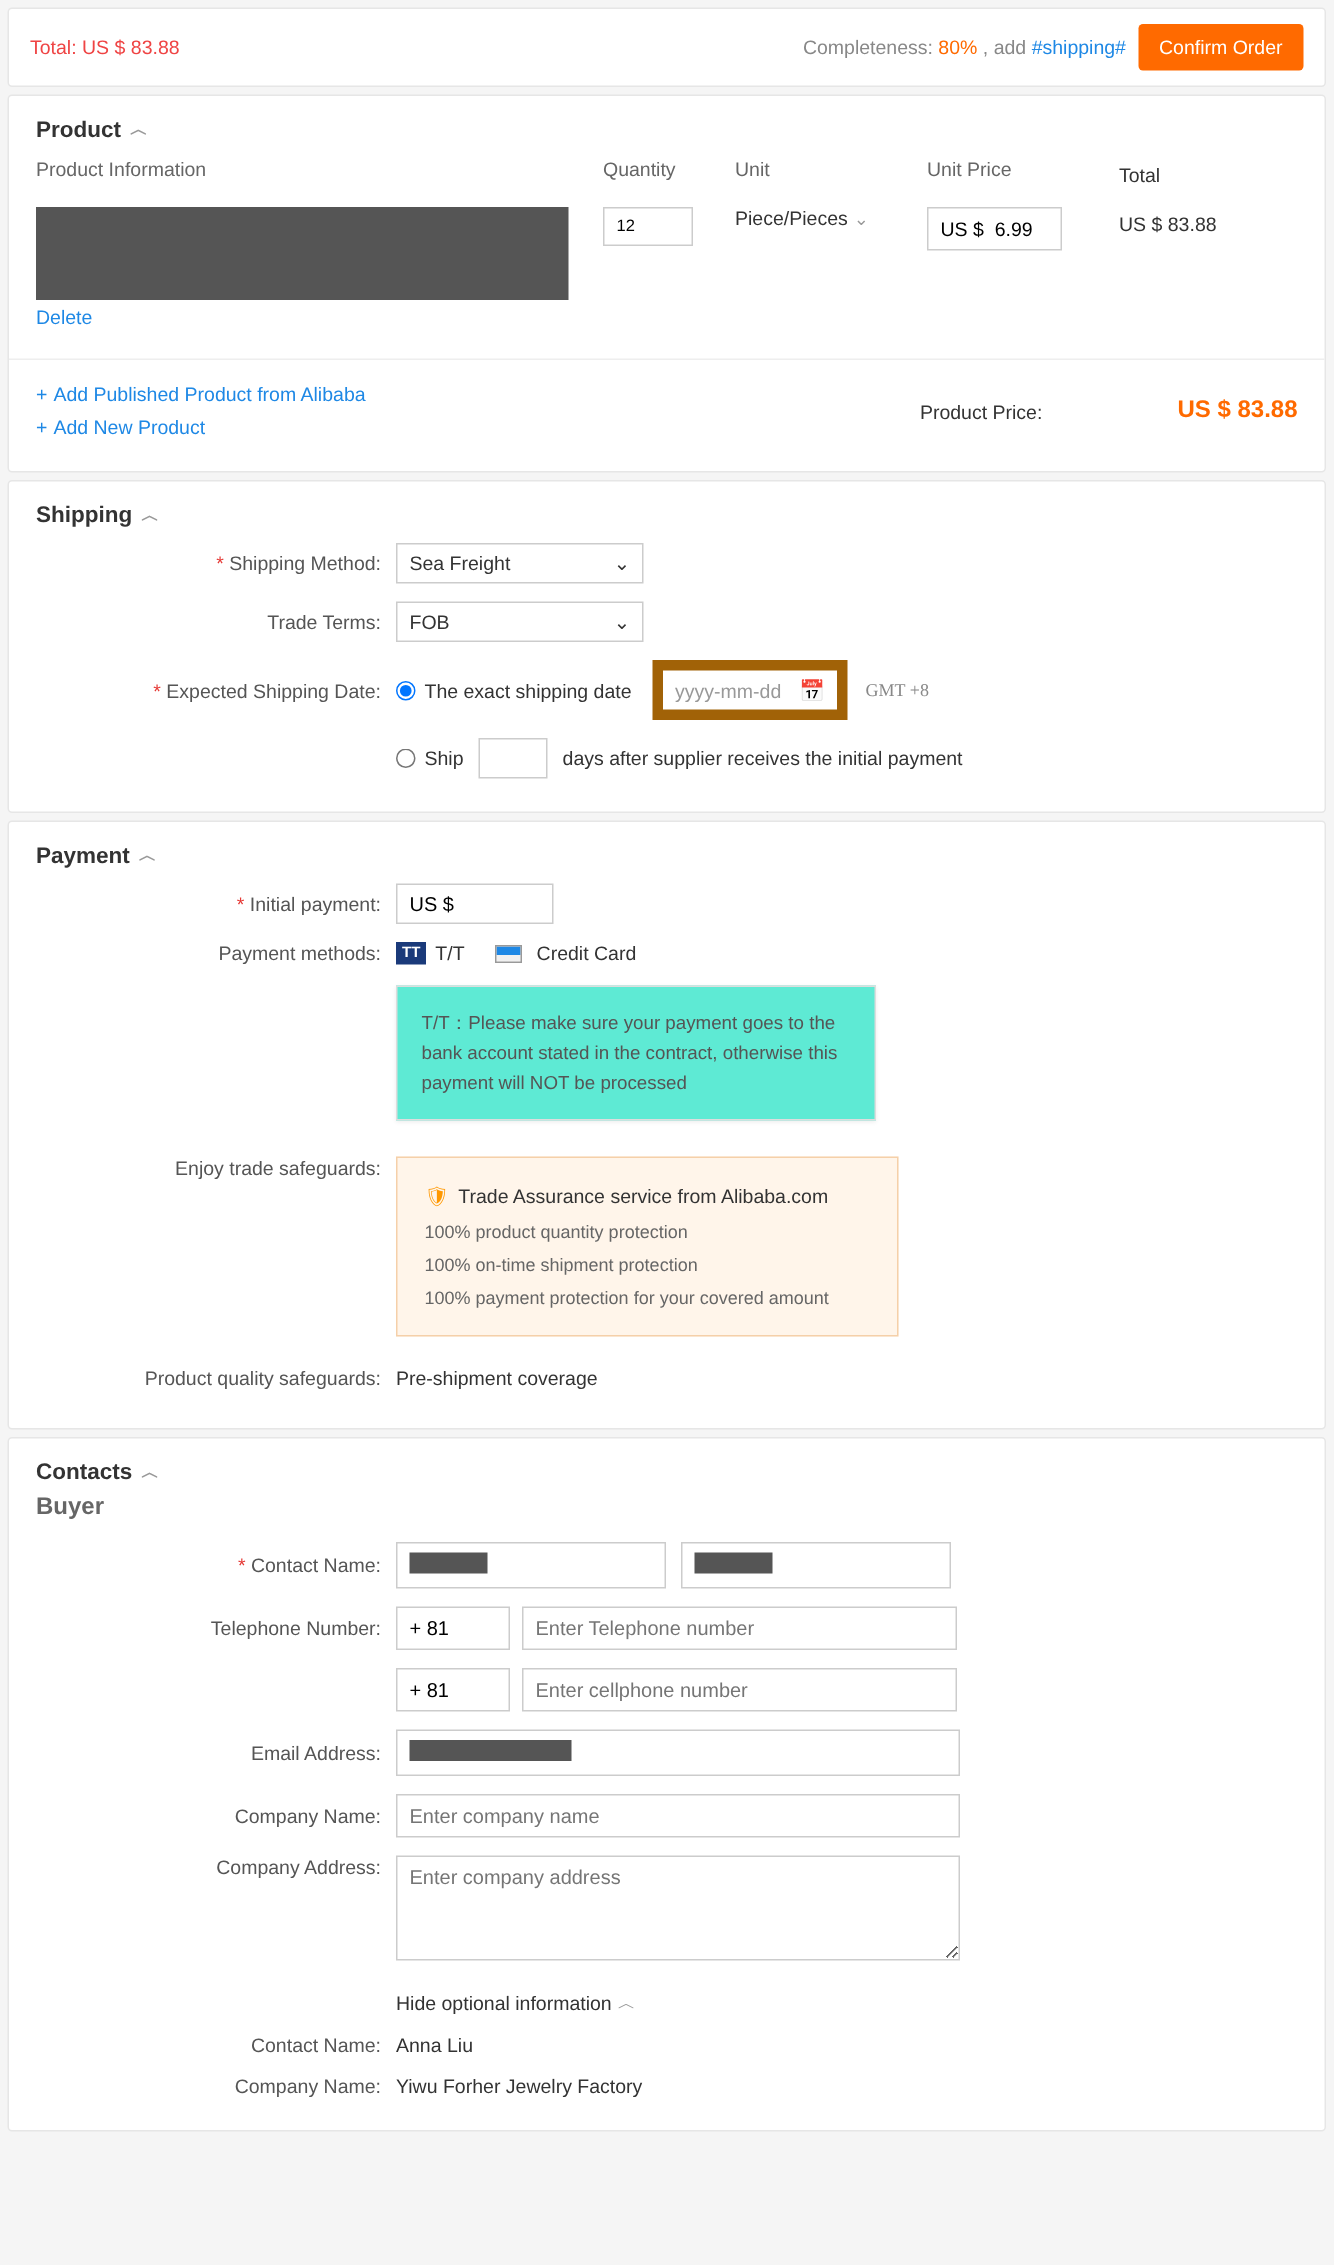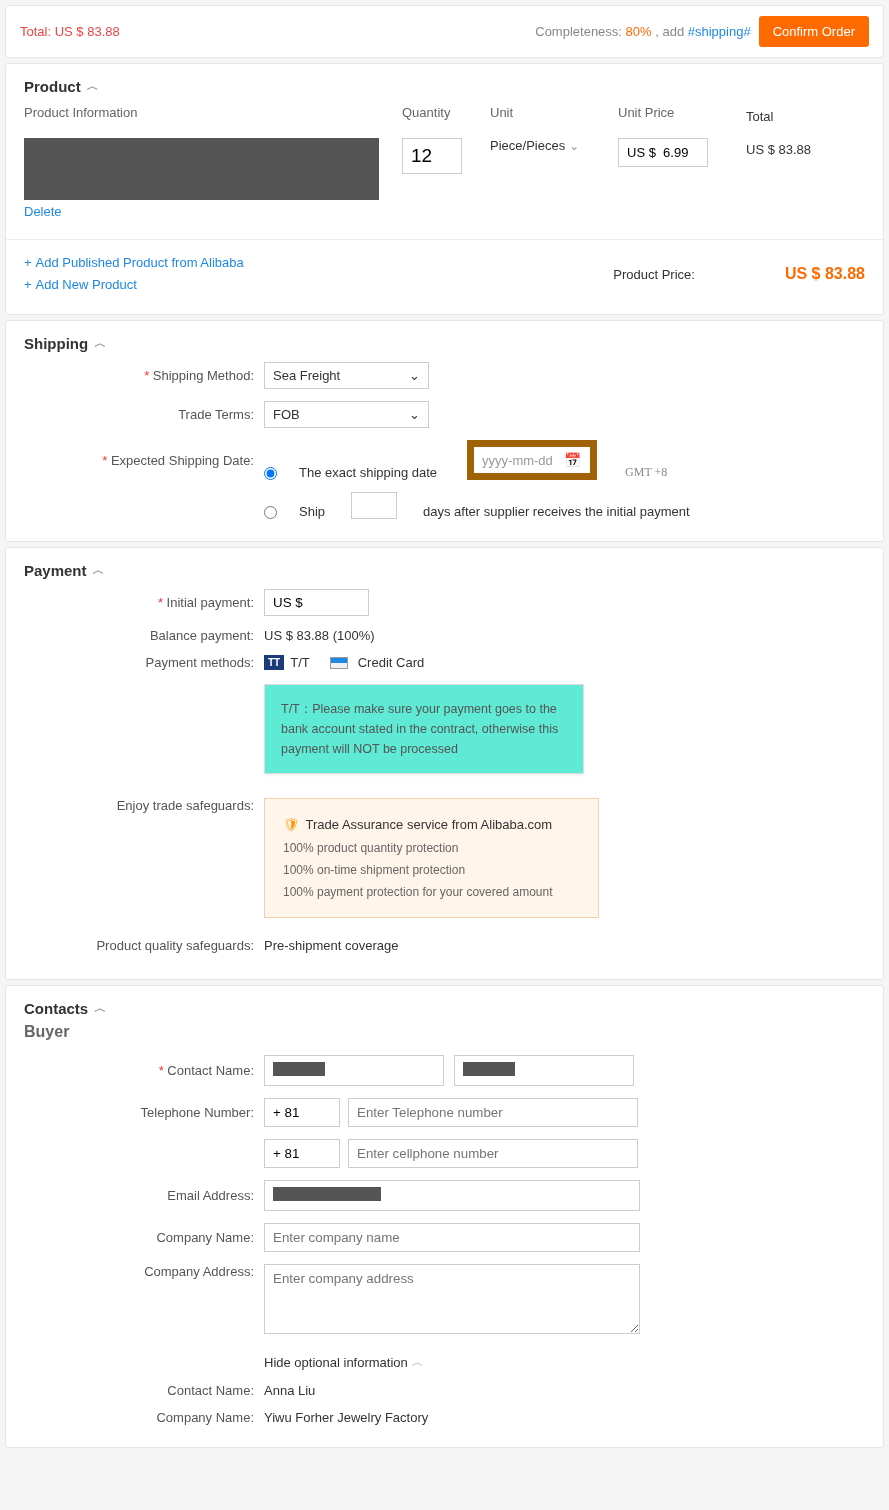--- a/index.html
+++ b/index.html
@@ -10,35 +10,35 @@
 .top-right { display: flex; align-items: center; gap: 8px; }
 .completeness { color: #888; }
 .pct { color: #ff6a00; }
 .addlink { color: #1e88e5; }
 .btn-confirm { background: #ff6a00; color: #fff; border: none; padding: 8px 14px; font-size: 13px; border-radius: 3px; cursor: pointer; }
 .section-head { font-weight: bold; font-size: 15px; padding: 14px 18px 4px; display: flex; align-items: center; gap: 6px; cursor: pointer; }
 .chevron { color: #999; font-size: 12px; }
 .product-grid { display: grid; grid-template-columns: 370px 80px 120px 120px auto; gap: 8px; padding: 6px 18px 12px; align-items: start; }
 .col-label { color: #666; font-size: 13px; padding-bottom: 6px; }
 .product-thumb { width: 355px; height: 62px; background: #555; }
-.input-sm { border: 1px solid #ccc; padding: 6px 8px; font-size: 19px; width: 60px; }
+.input-sm { border: 1px solid #ccc; padding: 6px 8px; font-size: 11px; width: 60px; }
 .input-md { border: 1px solid #ccc; padding: 6px 8px; font-size: 13px; width: 90px; }
 .unit-select { display: flex; align-items: center; gap: 4px; color: #333; cursor: pointer; }
 .delete-link { color: #1e88e5; font-size: 13px; cursor: pointer; padding-top: 4px; }
 .totalcell { text-align: left; color: #333; padding-top:4px;}
 .product-footer { display: flex; justify-content: space-between; padding: 12px 18px 18px; border-top: 1px solid #eee; margin-top: 8px; }
 .addrow { color: #1e88e5; cursor: pointer; display: flex; align-items: center; gap: 4px; font-size: 13px; line-height: 22px; }
 .plus { color: #1e88e5; }
 .price-line { display: flex; align-items: center; gap: 90px; }
 .price-amount { color: #ff6a00; font-weight: bold; font-size: 16px; }
 .form-row { display: flex; align-items: center; padding: 6px 18px; }
 .form-label { width: 240px; text-align: right; padding-right: 10px; color: #555; }
 .req { color: #e53935; }
 .select-box { border: 1px solid #ccc; padding: 5px 8px; font-size: 13px; width: 165px; display: flex; justify-content: space-between; align-items: center; cursor: pointer; background:#fff; }
-.radio-row { display: flex; align-items: flex-end; gap: 22px; }
+.radio-row { display: flex; align-items: center; gap: 6px; }
 .date-input { border: 7px solid #a16207; padding: 5px 8px; width: 130px; margin-left: 8px; color:#999; display:flex; justify-content:space-between; align-items:center;}
 .gmt { color: #888; margin-left: 6px; font-size: 12px; font-family: Liberation Serif, serif; }
 .dayinput { border: 1px solid #ccc; width: 46px; padding: 5px 4px; margin: 0 4px; }
 .pay-input { border: 1px solid #ccc; padding: 5px 8px; width: 105px; }
 .tt-badge { background: #1a3a7a; color: #fff; font-weight: bold; font-size: 10px; padding: 2px 4px; }
 .cc-badge { display:inline-block; width:18px; height:12px; background: linear-gradient(#1e88e5 55%, #f0f0f0 55%); border:1px solid #999; margin-right:4px; vertical-align:middle;}
 .tooltip-box { border: 1px solid #ddd; background: #5eead4; padding: 14px 16px; margin: 14px 0 0 0; width: 320px; font-size: 12.5px; color: #555; line-height: 1.6; box-shadow: 0 1px 3px rgba(0,0,0,0.08); }
 .assurance-box { border: 1px solid #f5d0a9; background: #fff5ea; padding: 14px 18px; width: 335px; font-size: 12px; line-height: 1.8; color: #666; }
 .assurance-title { color: #333; font-size: 13px; margin-bottom: 2px; display:flex; align-items:center; gap:6px;}
 .shield { color: #ff9800; }
@@ -155,24 +155,20 @@
 
 <div class="panel" style="padding-bottom:20px;">
   <div class="section-head">
     <span>Payment</span>
     <span class="chevron">︿</span>
   </div>
   <div class="form-row">
     <div class="form-label"><span class="req">* </span><span>Initial payment:</span></div>
     <input class="pay-input" value="US $" style="">
   </div>
-  <div class="form-row">
-    <div class="form-label">Balance payment:</div>
-    <span class="value-text">US $ 83.88 (100%)</span>
-  </div>
   <div class="form-row" style="align-items:flex-start;">
     <div class="form-label">Payment methods:</div>
     <div>
       <div style="display:flex; align-items:center; gap:6px;">
         <span class="tt-badge">TT</span>
         <span>T/T</span>
         <span style="width:8px;"></span>
         <span class="cc-badge"></span>
         <span>Credit Card</span>
       </div>

